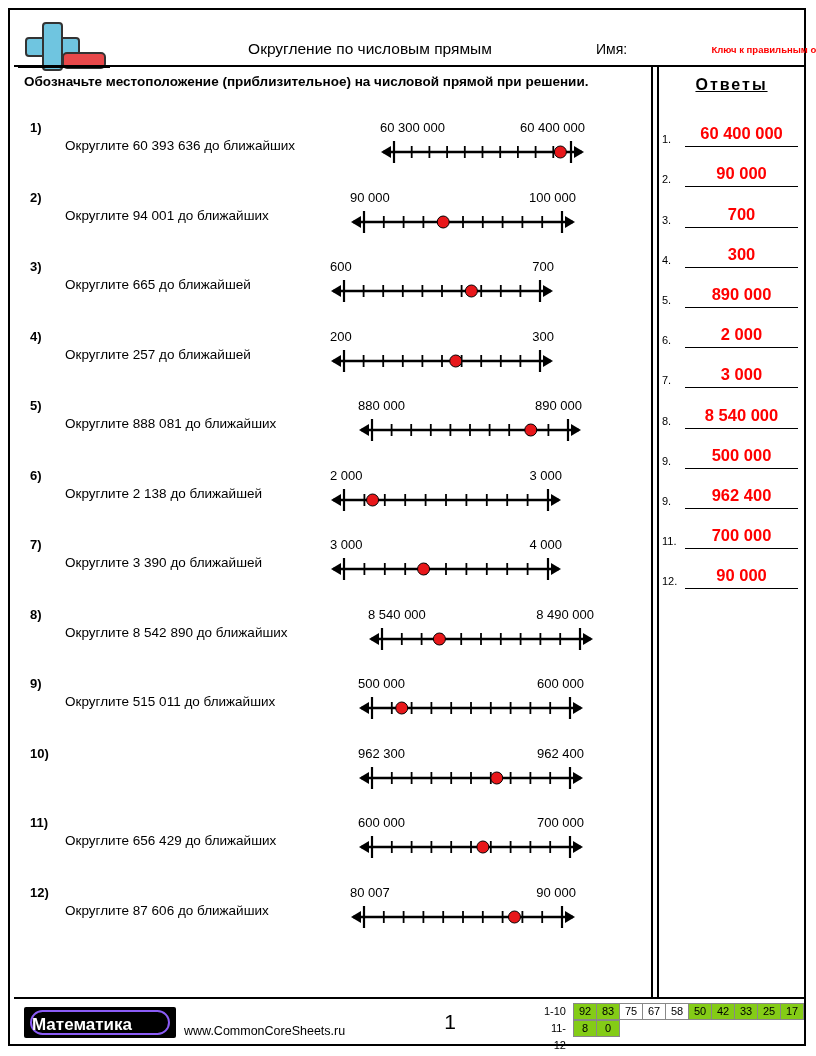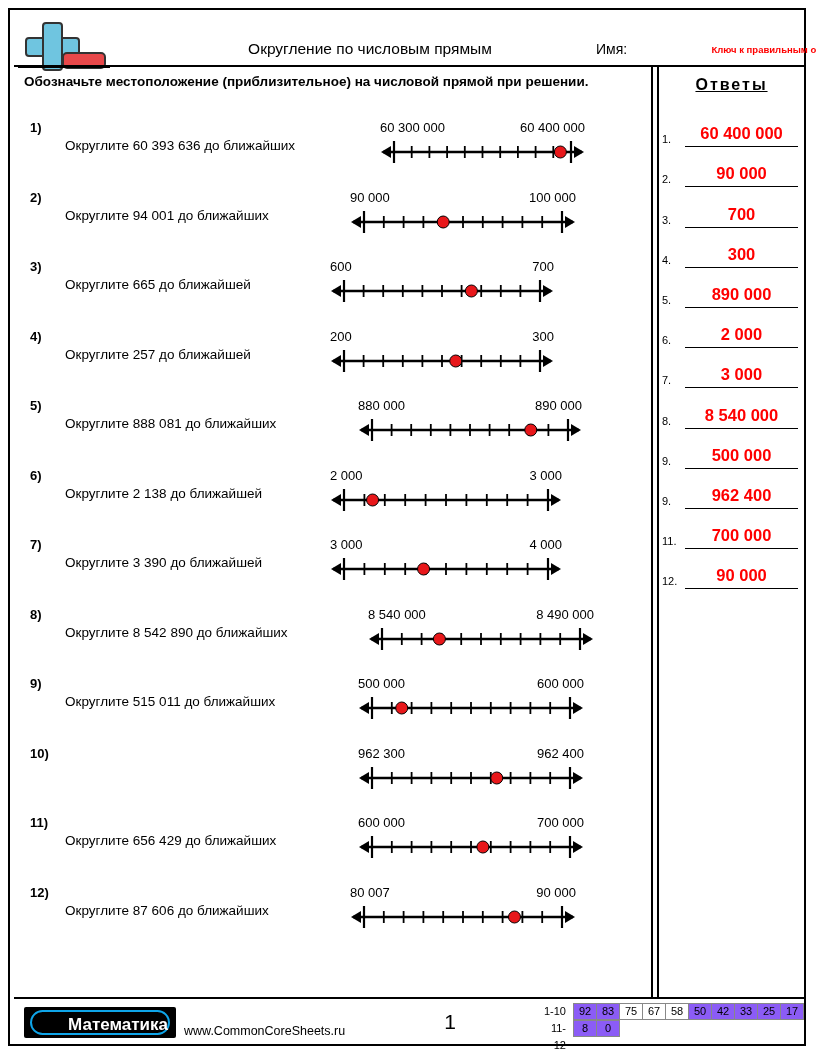--- a/index.html
+++ b/index.html
@@ -202,26 +202,26 @@
     position: absolute;
     left: 14px; top: 997px;
     width: 152px; height: 31px;
     background: #000;
     border-radius: 2px;
   }
   .brand-inner {
     position: absolute;
     left: 6px; top: 3px;
     width: 140px; height: 25px;
-    border: 2px solid #0ea5e9;
+    border: 2px solid #8b5cf6;
     border-radius: 13px;
     color: #fff;
     font-size: 17px;
     font-weight: bold;
-    text-align: right;
+    text-align: left;
     line-height: 25px;
     box-sizing: border-box;
   }
   .site-url {
     position: absolute;
     left: 174px; top: 1014px;
     font-size: 12.5px;
   }
   .page-no {
     position: absolute;
@@ -253,21 +253,21 @@
     border: 1px solid #888;
     margin-left: -1px;
     font-size: 11px;
     line-height: 15px;
     text-align: center;
     font-family: "Liberation Sans", sans-serif;
     vertical-align: top;
     box-sizing: border-box;
     background: #fff;
   }
-  .score-cell.tinted { background: #8b5cf6; }
+  .score-cell.tinted { background: #84cc16; }
 </style>
 </head>
 <body>
 
 <div class="page">
 
   <div class="header">
     <div class="logo">
       <div class="plus-h"></div>
       <div class="plus-v"></div>

